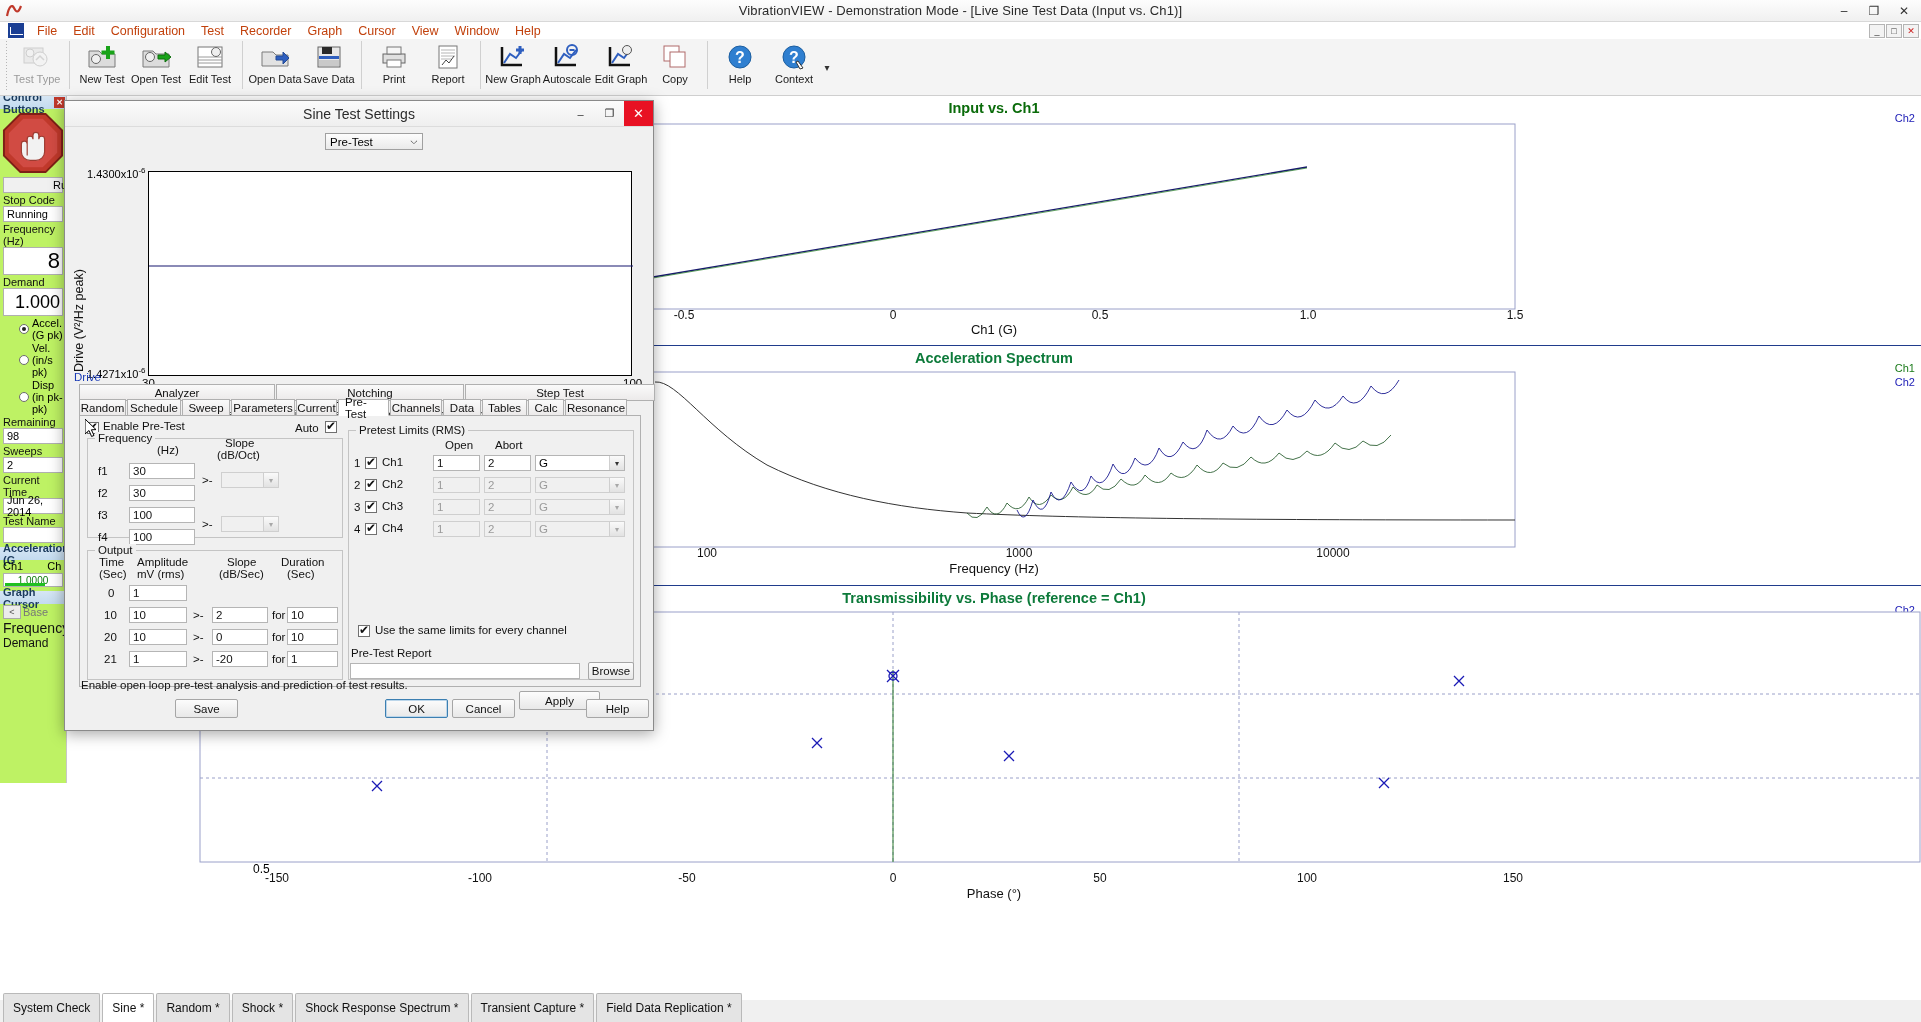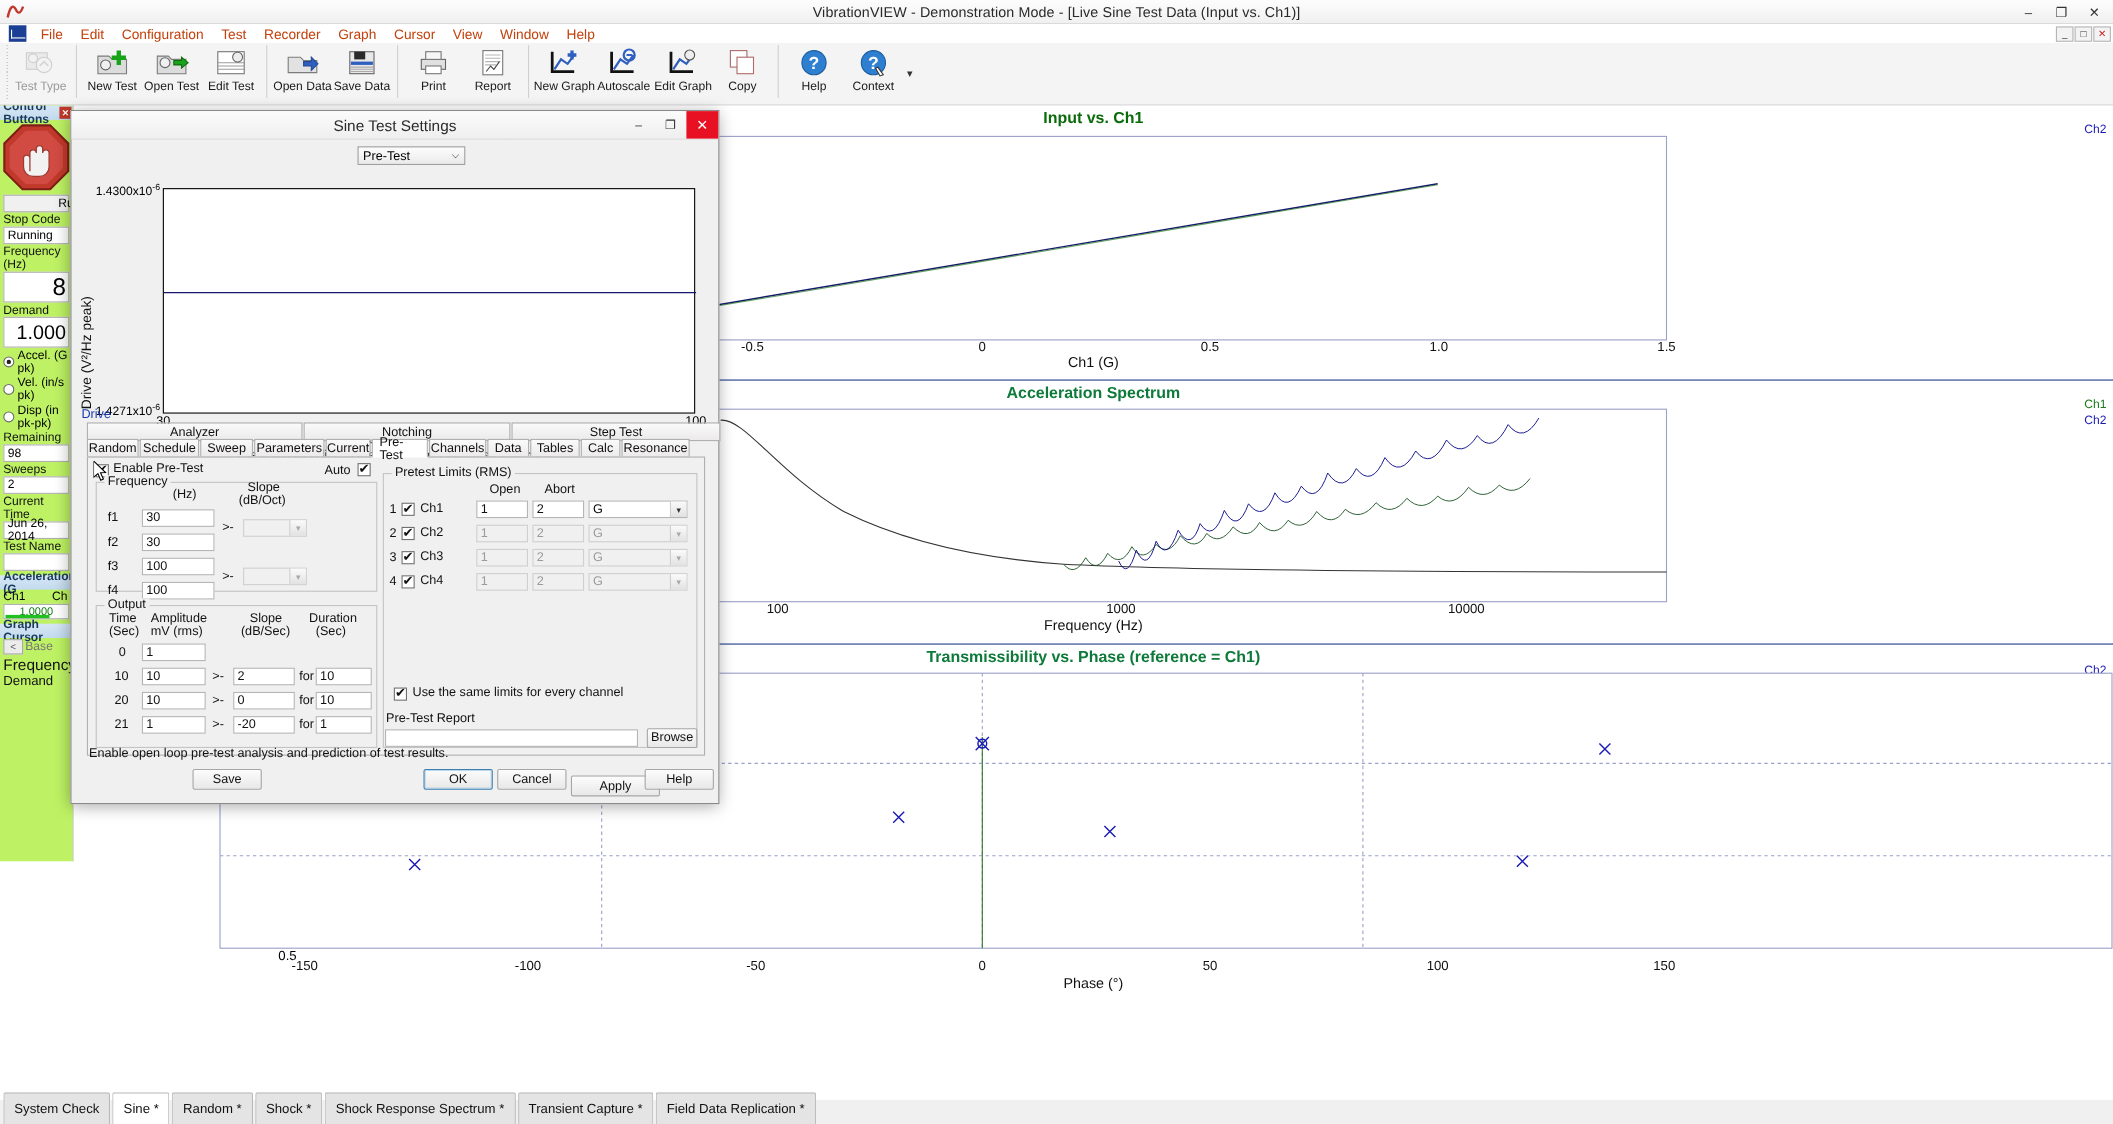--- a/index.html
+++ b/index.html
@@ -78,21 +78,21 @@
     font-size:11px; font-weight:bold; color:#1a3a5c; padding-left:3px;
     display:flex; align-items:center; position:relative;
   }
   .lp-head .xbtn{ position:absolute; right:1px; top:1px; width:11px;height:11px;
       background:#c0392b; color:#fff; font-size:8px; line-height:11px; text-align:center;}
   .lp-label{ font-size:11px; color:#111; padding:1px 3px 0 3px;}
   .lp-field{ margin:0 3px; height:16px; background:#fff; border:1px solid #b0b0b0;
              font-size:11px; padding-left:3px; display:flex; align-items:center;}
   .lp-field.big{ height:28px; font-size:22px; justify-content:flex-end; padding-right:2px;}
   .lp-field.gray{ background:#f0f0f0; }
-  .lp-radio{ font-size:11px; padding:1px 2px 0 3px; display:flex; align-items:center; gap:3px;}
+  .lp-radio{ font-size:11px; padding:1px 2px 0 19px; display:flex; align-items:center; gap:3px;}
   .rdo{ width:10px;height:10px;border:1px solid #6d6d6d;border-radius:50%;background:#fff;
         display:inline-block;position:relative;flex:none;}
   .rdo.on:after{content:"";position:absolute;left:2px;top:2px;width:4px;height:4px;
         border-radius:50%;background:#222;}
   .stopbtn{ width:62px; height:62px; margin:3px auto 3px auto; display:block;}
   .lp-sub{ height:13px; background:linear-gradient(#d6e6f4,#c3dbef); font-size:11px;
      font-weight:bold; color:#1a3a5c; padding-left:3px; display:flex; align-items:center; margin-top:4px;}
   .bar-wrap{ height:14px; margin:1px 3px; border:1px solid #b0b0b0; background:#fff; position:relative;}
   .bar-val{ font-size:10px; color:#0a7a0a; text-align:center; line-height:13px;}
   .bar-fill{ position:absolute; left:1px; bottom:0px; height:3px; background:#20c020; width:40px;}
@@ -720,19 +720,19 @@
       <div class="tbox" style="left:2px;top:11px;width:230px"></div>
       <div class="btn" style="left:240px;top:10px;width:46px;height:18px">Browse</div>
     </div>
   </div>
 
   <div style="position:absolute;left:16px;top:578px;font-size:11.5px;color:#111">Enable open loop pre-test analysis and prediction of test results.</div>
 
   <div class="btn" style="left:110px;top:598px;width:63px;height:19px">Save</div>
   <div class="btn def" style="left:320px;top:598px;width:63px;height:19px">OK</div>
   <div class="btn" style="left:387px;top:598px;width:63px;height:19px">Cancel</div>
-  <div class="btn" style="left:454px;top:604px;width:81px;height:19px">Apply</div>
+  <div class="btn" style="left:454px;top:590px;width:81px;height:19px">Apply</div>
   <div class="btn" style="left:521px;top:598px;width:63px;height:19px">Help</div>
 
   <svg class="cursor-arrow" style="left:20px;top:318px" viewBox="0 0 12 19">
     <polygon points="0,0 0,15 4,11.5 6.6,17.5 9,16.4 6.4,10.8 11,10.6" fill="#fff" stroke="#000" stroke-width="1"></polygon>
   </svg>
 </div>
 
 </body></html>

